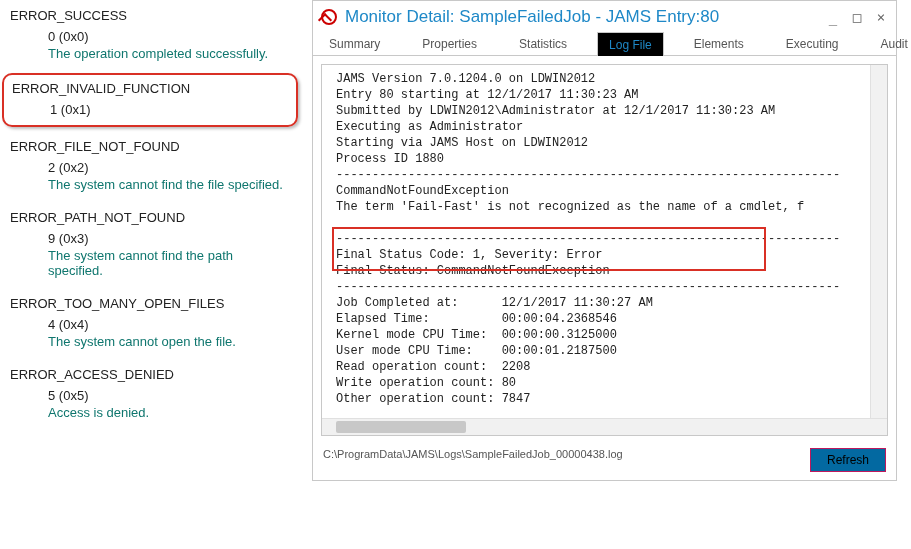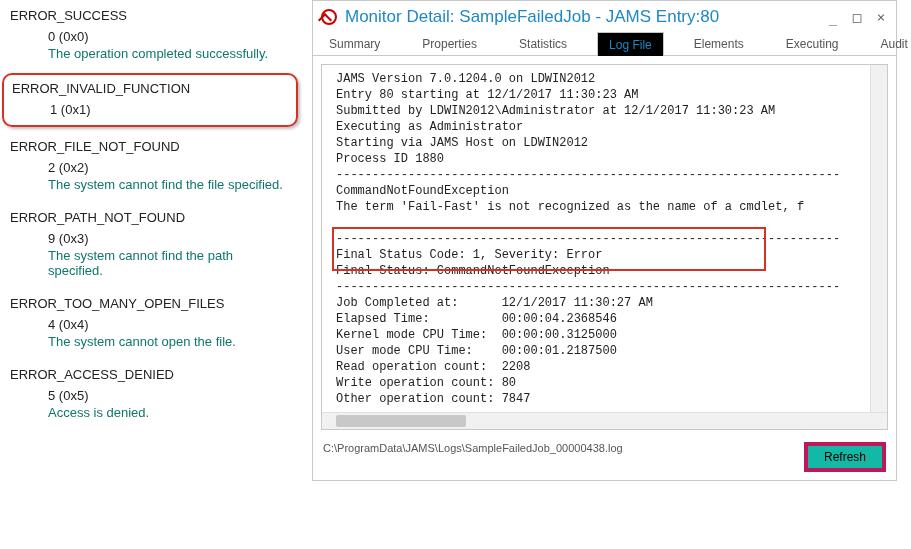--- a/index.html
+++ b/index.html
@@ -26,21 +26,21 @@
 
   .logwrap{border:1px solid #c8c8c8;margin:8px;flex:1 1 auto;overflow:hidden;position:relative;font-family:"Courier New",monospace;font-size:12px;line-height:16px}
   .logpad{padding:6px 10px 6px 14px;white-space:pre;position:relative}
   .log-hilite{border:2px solid #d93025;position:absolute;left:10px;top:162px;width:430px;height:40px;pointer-events:none}
   .log-vscroll{position:absolute;right:0;top:0;bottom:16px;width:16px;background:#f1f1f1;border-left:1px solid #e0e0e0}
   .log-hscroll{position:absolute;left:0;right:0;bottom:0;height:16px;background:#f1f1f1;border-top:1px solid #e0e0e0}
   .hthumb{position:absolute;left:14px;top:2px;height:12px;width:130px;background:#c8c8c8;border-radius:2px}
 
   .footer{display:flex;gap:8px;padding:4px 10px 8px 10px}
   .path{flex:1 1 auto;font-size:11px;color:#555;white-space:nowrap;overflow:hidden}
-  .btn{border:4px solid #be185d;background:#14b8a6;padding:4px 16px;font-size:12px;cursor:pointer}
+  .btn{border:1px solid #be185d;background:#0369a1;padding:4px 16px;font-size:12px;cursor:pointer}
 </style>
 </head>
 <body>
 
 <div class="left-pane" id="err-list">
     <div class="err-block">
       <div class="err-title">ERROR_SUCCESS</div>
       <div class="err-body">
         <div class="err-code">0 (0x0)</div>
         <div class="err-desc">The operation completed successfully.</div>

